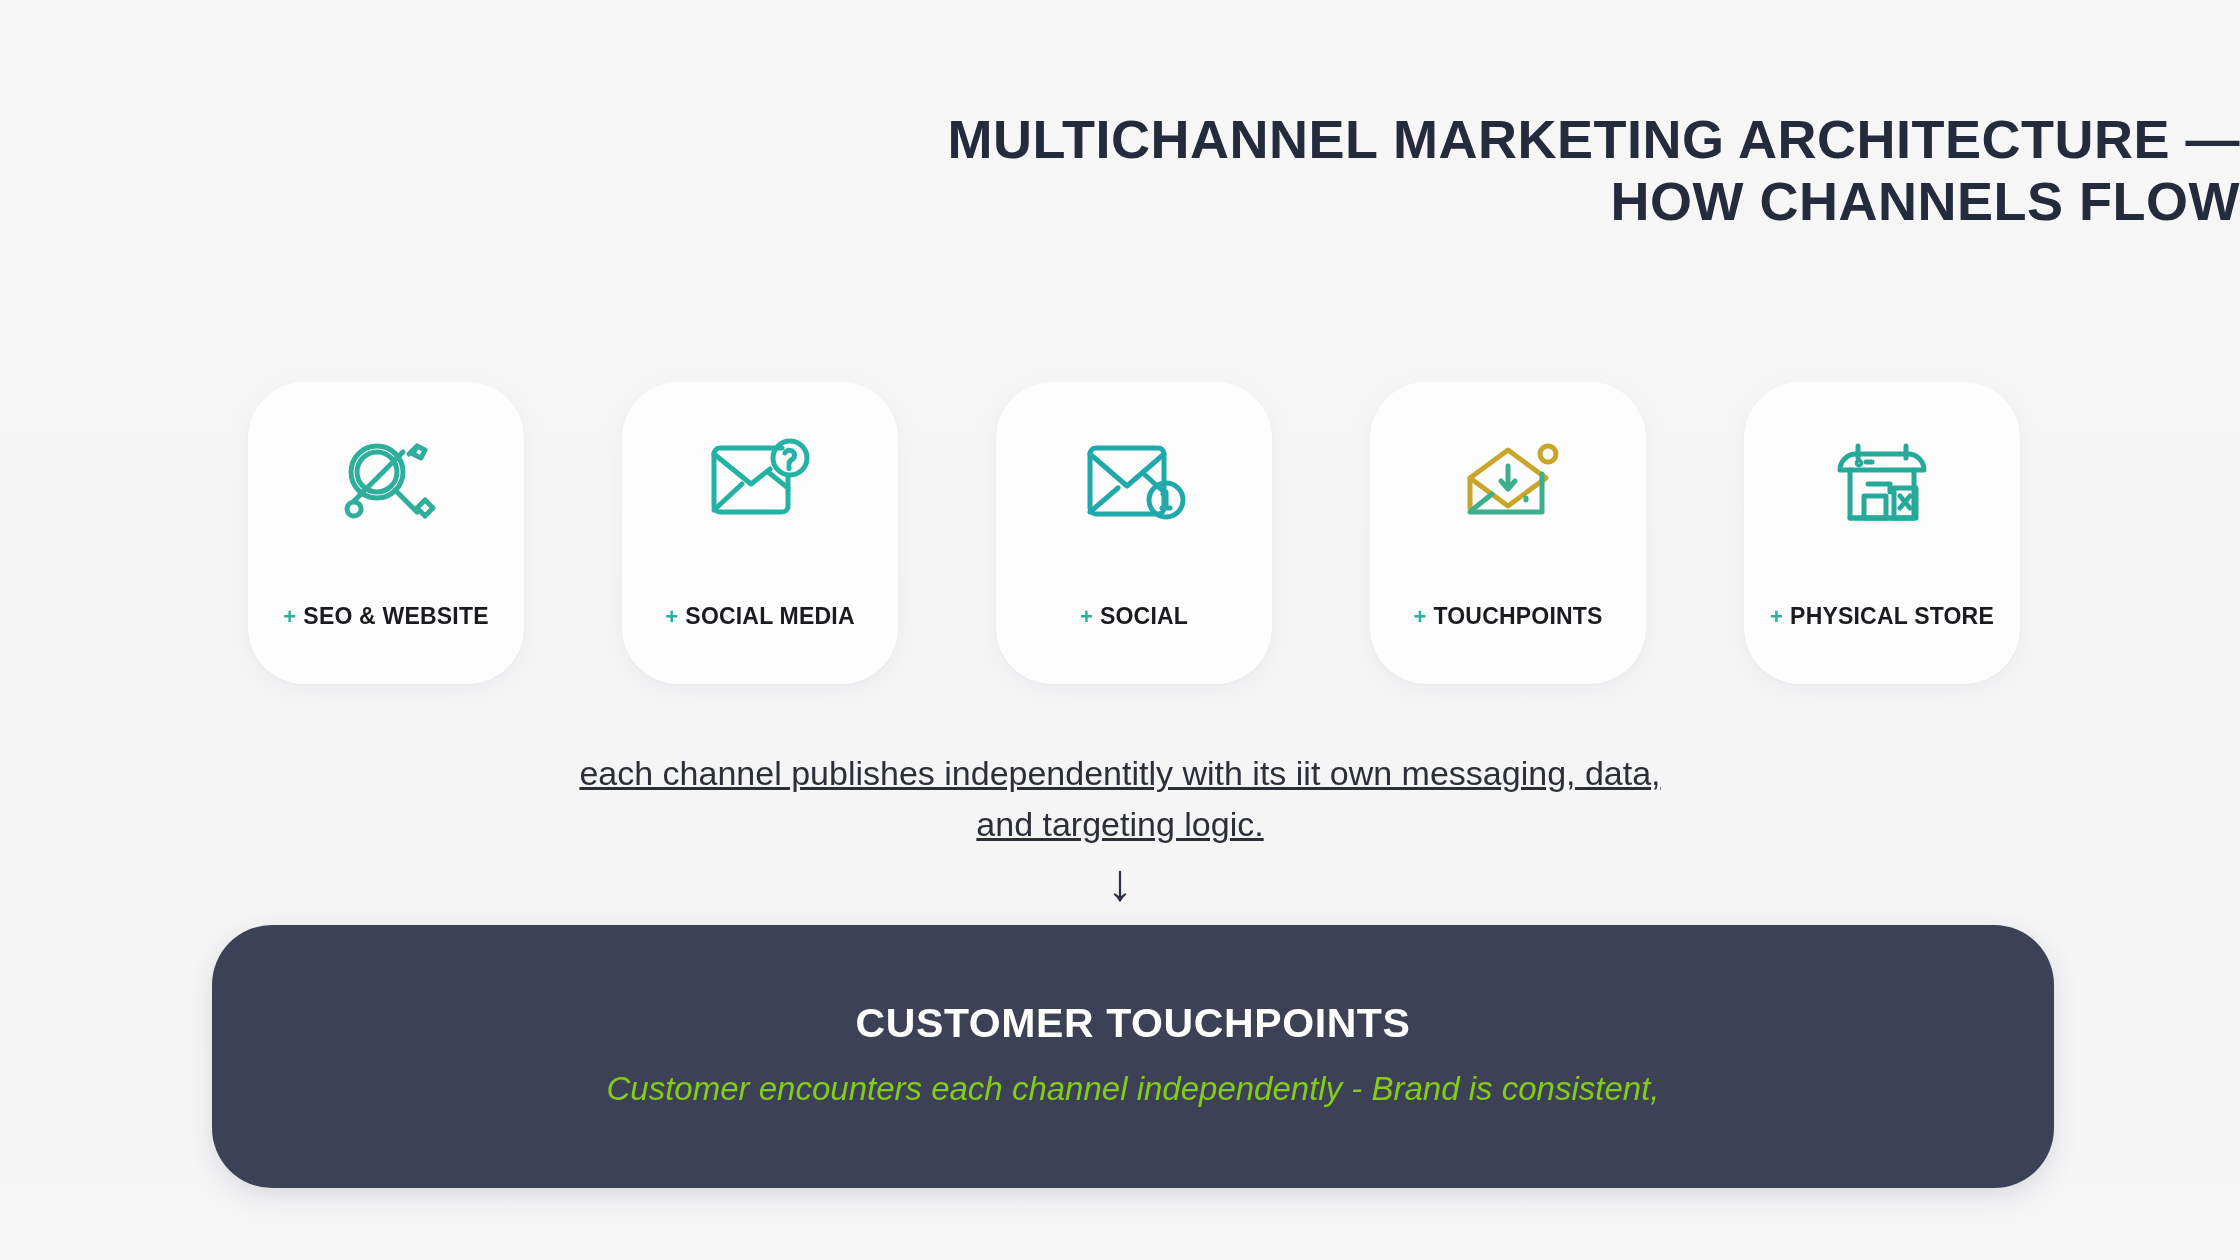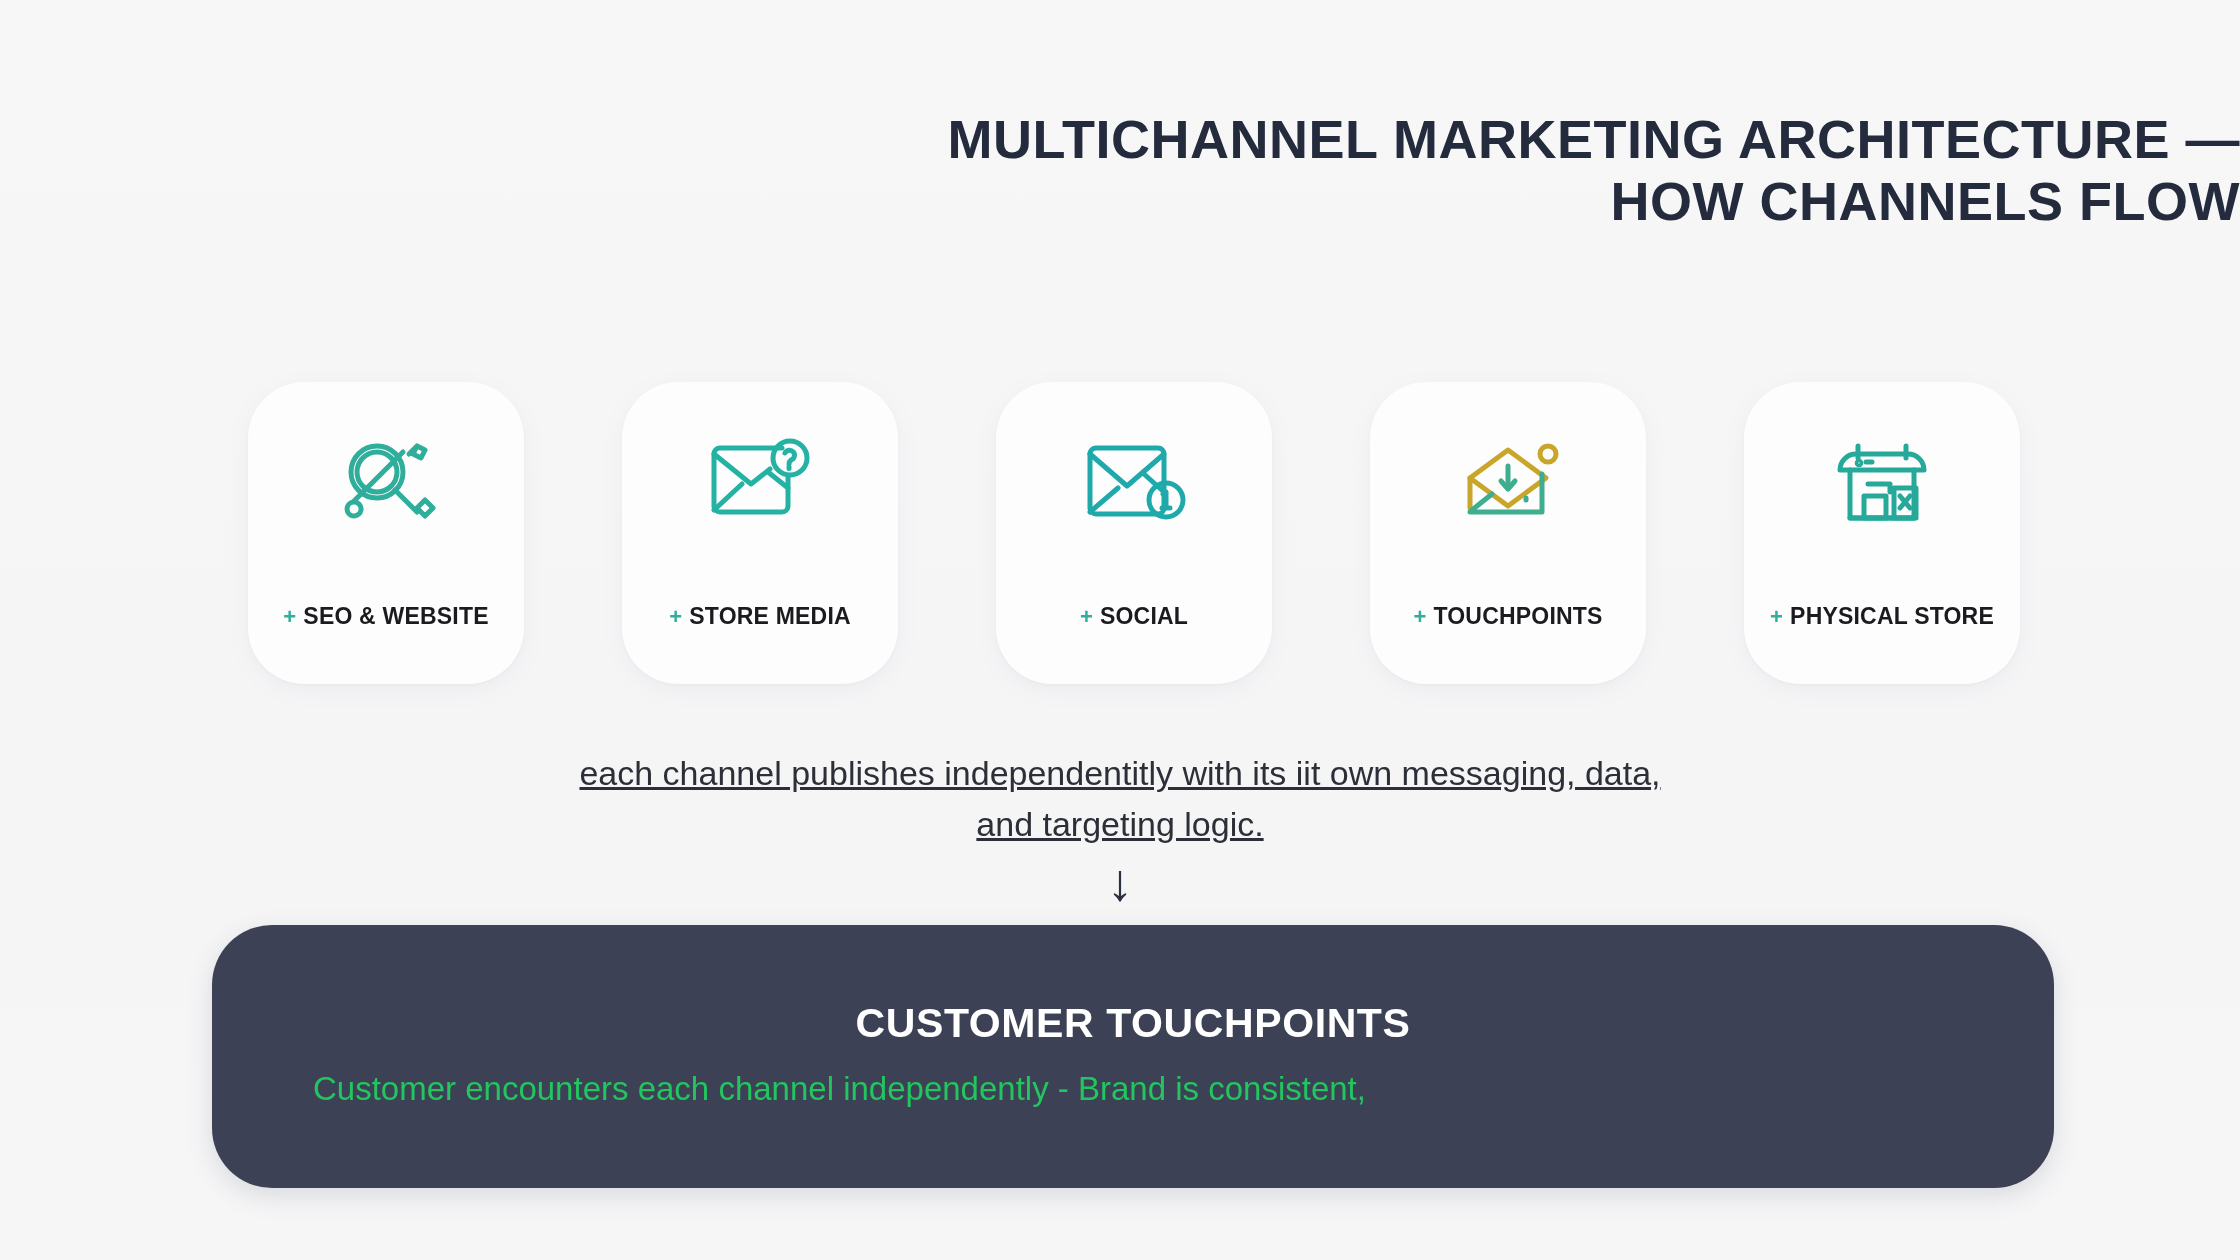--- a/index.html
+++ b/index.html
@@ -144,25 +144,27 @@
   }
   .banner-title {
     color: #ffffff;
     font-size: 41px;
     font-weight: bold;
     letter-spacing: 0.6px;
     margin-bottom: 18px;
     text-transform: uppercase;
   }
   .banner-body {
-    color: #22c55e;
+    color: #84cc16;
     font-size: 33px;
     line-height: 1.45;
+    text-align: center;
     font-weight: normal;
     width: 1640px;
+    font-style: italic;
   }
   .banner-body span { display: block; }
 </style>
 </head>
 <body>
 
 <div class="page">
 
   <div class="title-block">
     <span class="title-line">MULTICHANNEL MARKETING ARCHITECTURE —</span>
@@ -196,21 +198,21 @@
           <path d="M10 22 L47 52 L66 37"></path>
           <path d="M10 78 L38 52"></path>
           <path d="M84 56 L64 40"></path>
           <circle cx="86" cy="26" r="17"></circle>
           <path d="M81 21 a5 5 0 1 1 6 7 q-2 1.6 -2 4"></path>
           <path d="M85 35 v1.5"></path>
         </svg>
       </div>
       <div class="card-label">
         <span class="plus">+</span>
-        <span>STORE MEDIA</span>
+        <span>SOCIAL MEDIA</span>
       </div>
     </div>
 
     <div class="card">
       <div class="card-icon">
         <svg width="112" height="100" viewBox="0 0 112 100" fill="none" stroke="#1fa9ab" stroke-width="5" stroke-linecap="round" stroke-linejoin="round">
           <path d="M12 22 a6 6 0 0 1 6 -6 h62 a6 6 0 0 1 6 6 v34"></path>
           <path d="M86 62 v14 a6 6 0 0 1 -6 6 h-62 a6 6 0 0 1 -6 -6 v-54"></path>
           <path d="M12 22 L49 54 L86 22"></path>
           <path d="M12 80 L40 56"></path>

